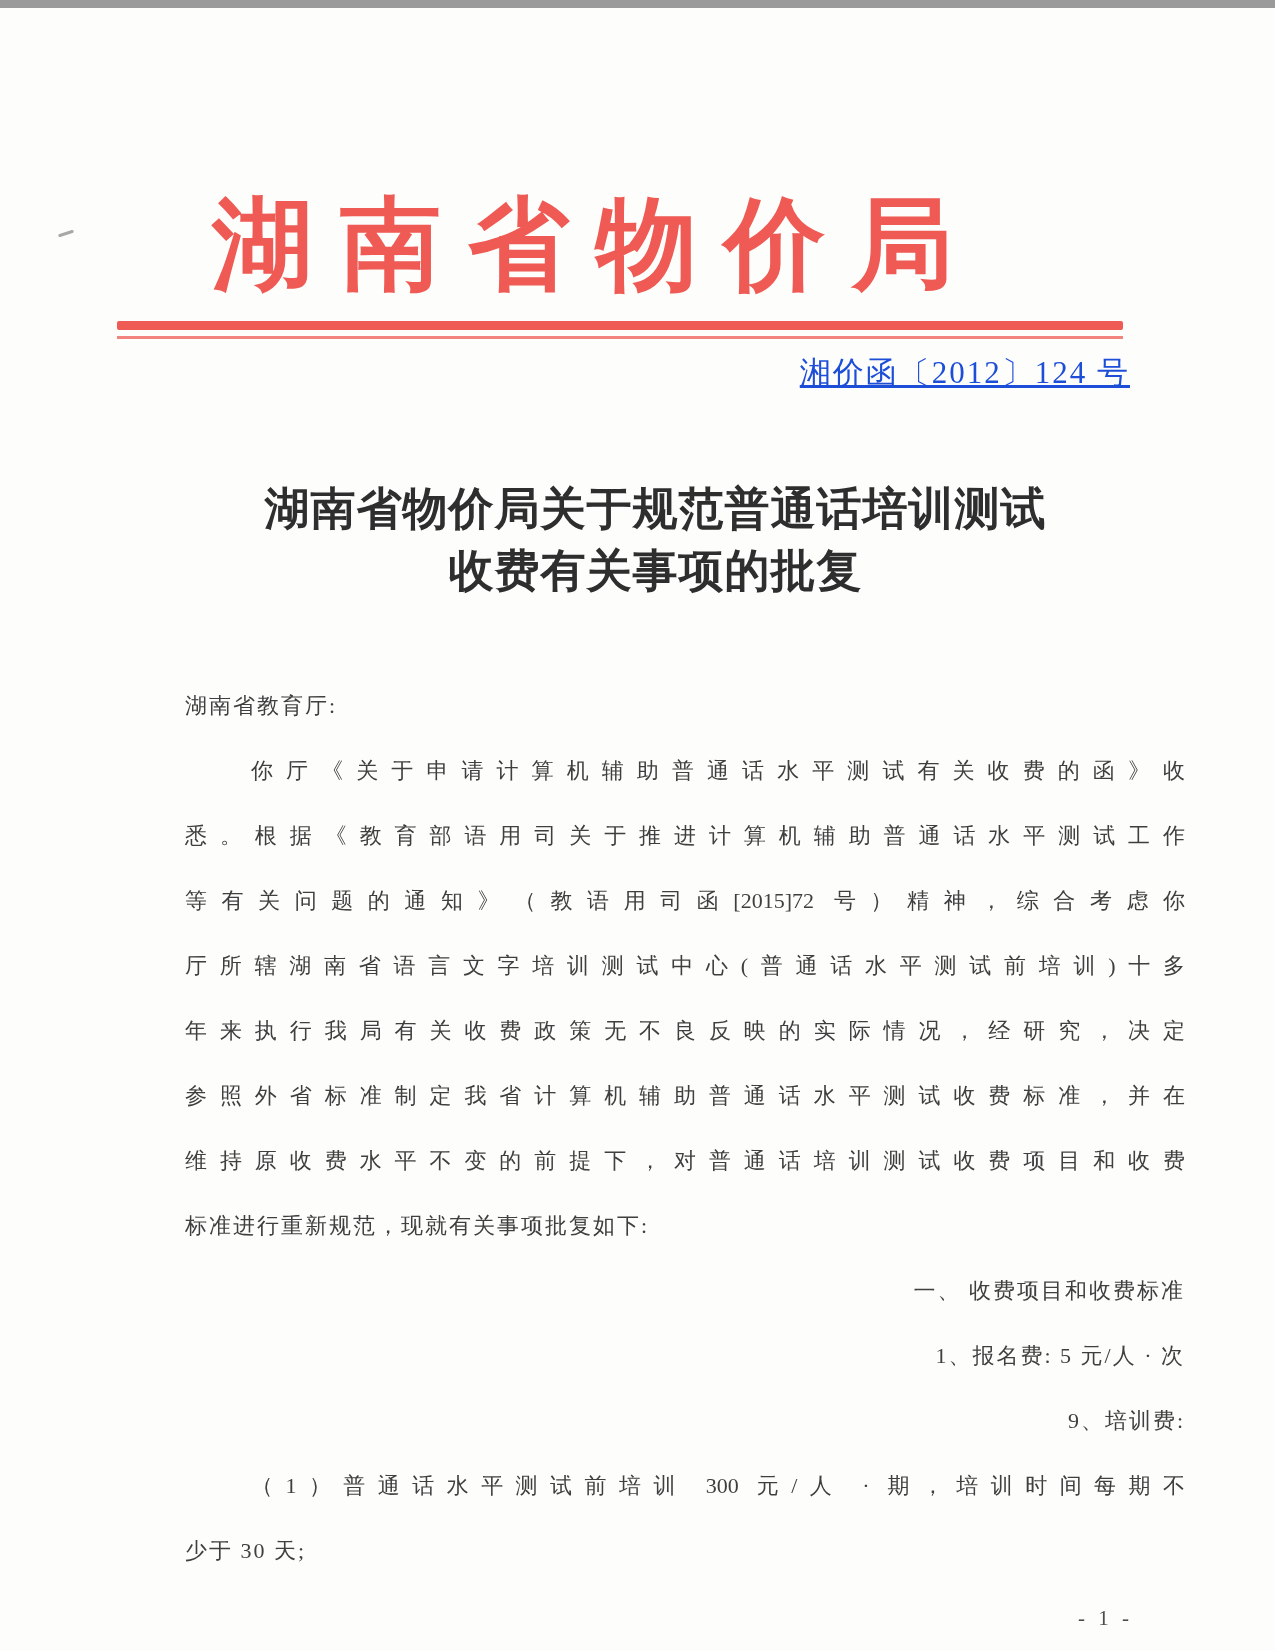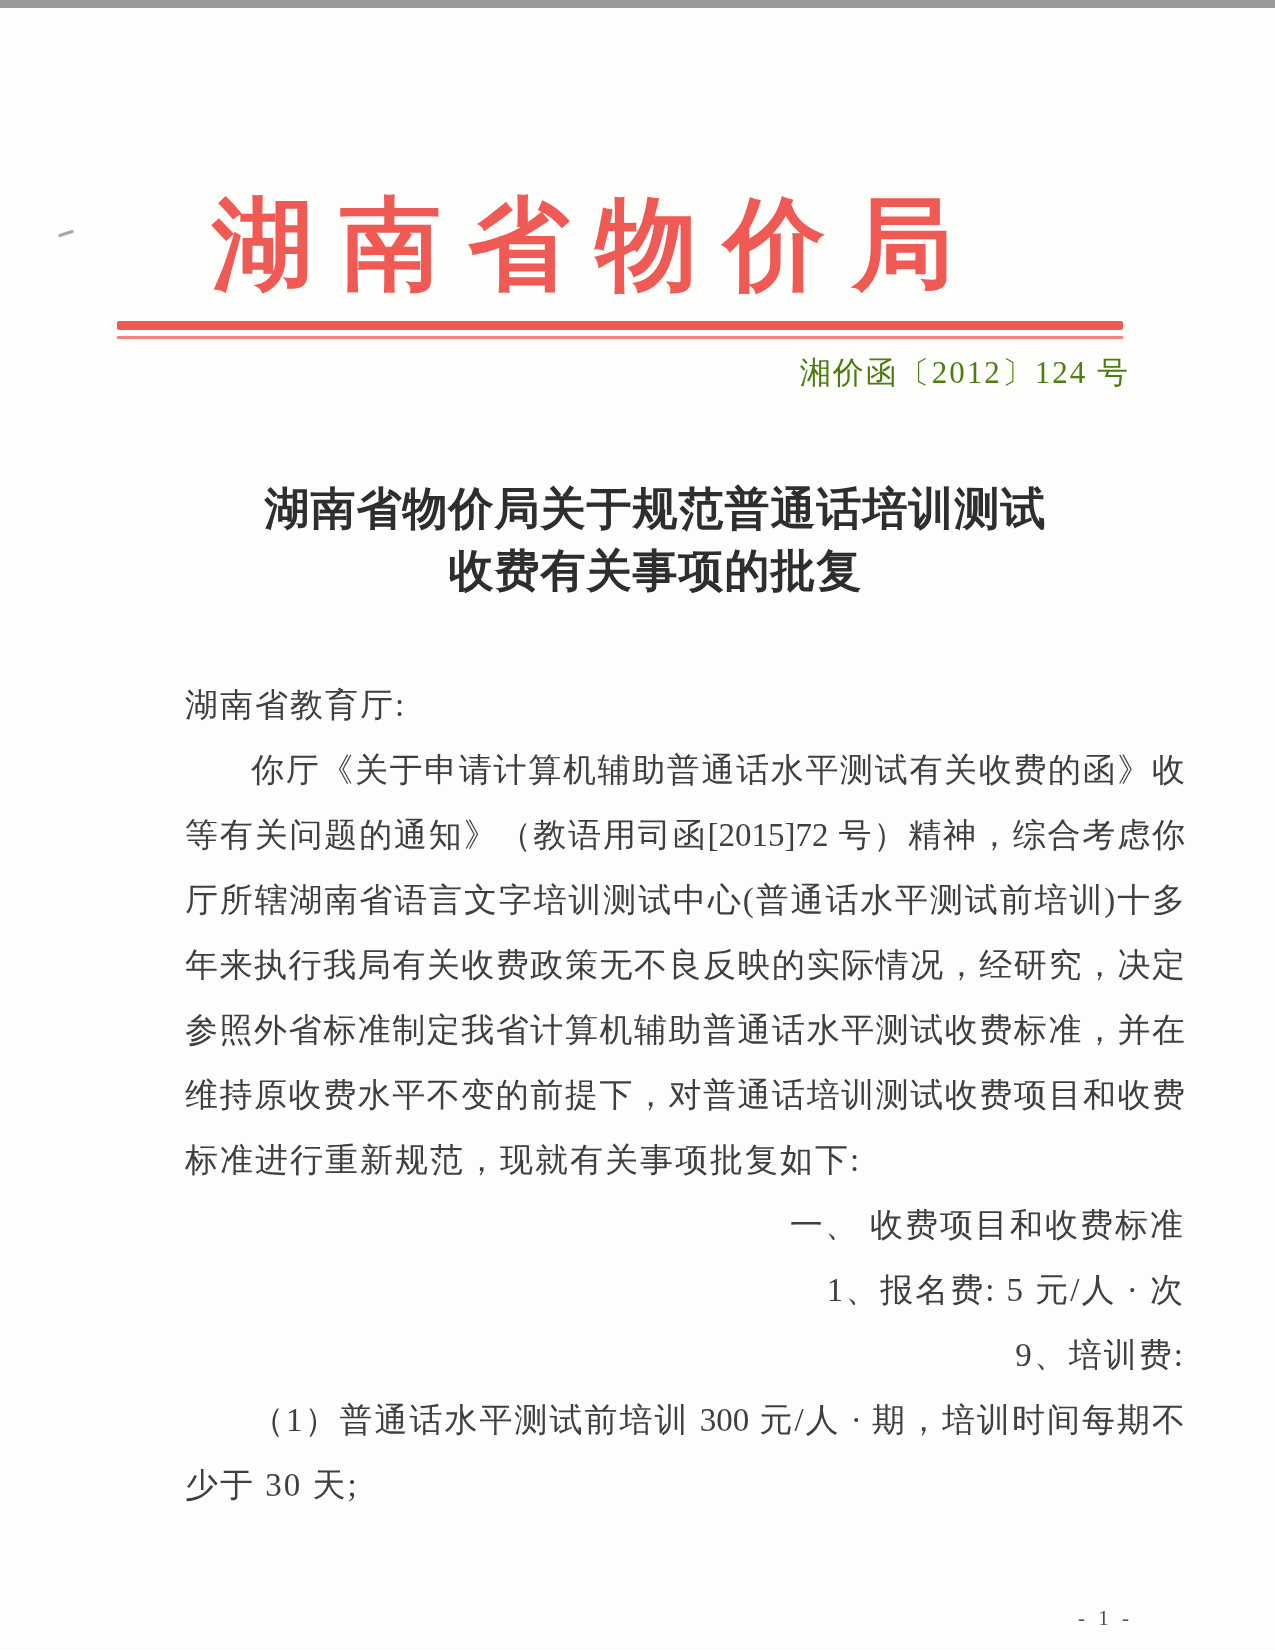--- a/index.html
+++ b/index.html
@@ -37,22 +37,23 @@
     position:absolute;left:117px;top:328px;
     width:1006px;height:3px;
     background:var(--letterhead-red);
     opacity:.75;
   }
   .doc-number{
     position:absolute;
     top:344px;right:145px;
     font-size:31px;
     letter-spacing:2px;
-    color:#4d7c0f;
+    color:#1d4ed8;
     white-space:nowrap;
+    text-decoration:underline;
   }
   .title{
     position:absolute;
     left:0;top:470px;
     width:100%;
     text-align:center;
     transform:translateX(18px);
     font-family:"Liberation Sans","DejaVu Sans",sans-serif;
     font-weight:700;
     font-size:45px;
@@ -60,21 +61,21 @@
     color:#2e2e2e;
     letter-spacing:1px;
   }
   .body-text{
     position:absolute;
     left:185px;top:665px;
     width:1000px;
     color:var(--ink);
   }
   .line{
-    font-size:33px;
+    font-size:22px;
     line-height:65px;
     letter-spacing:2px;
     white-space:normal;
   }
   .line.indent{text-indent:66px;text-align:right;}
   .line.justify{
     text-align:justify;
     text-align-last:justify;
     letter-spacing:0;
   }
@@ -116,20 +117,21 @@
   <div class="doc-number">湘价函〔2012〕124 号</div>
 
   <div class="title">
     <div>湖南省物价局关于规范普通话培训测试</div>
     <div>收费有关事项的批复</div>
   </div>
 
   <div class="body-text">
     <div class="line">湖南省教育厅:</div>
     <div class="line indent justify">你厅《关于申请计算机辅助普通话水平测试有关收费的函》收</div>
+    <div class="line justify">悉。根据《教育部语用司关于推进计算机辅助普通话水平测试工作</div>
     <div class="line justify">等有关问题的通知》（教语用司函[2015]72 号）精神，综合考虑你</div>
     <div class="line justify">厅所辖湖南省语言文字培训测试中心(普通话水平测试前培训)十多</div>
     <div class="line justify">年来执行我局有关收费政策无不良反映的实际情况，经研究，决定</div>
     <div class="line justify">参照外省标准制定我省计算机辅助普通话水平测试收费标准，并在</div>
     <div class="line justify">维持原收费水平不变的前提下，对普通话培训测试收费项目和收费</div>
     <div class="line">标准进行重新规范，现就有关事项批复如下:</div>
     <div class="line indent">一、 收费项目和收费标准</div>
     <div class="line indent">1、报名费: 5 元/人 · 次</div>
     <div class="line indent">9、培训费:</div>
     <div class="line indent justify">（1）普通话水平测试前培训 300 元/人 · 期，培训时间每期不</div>

